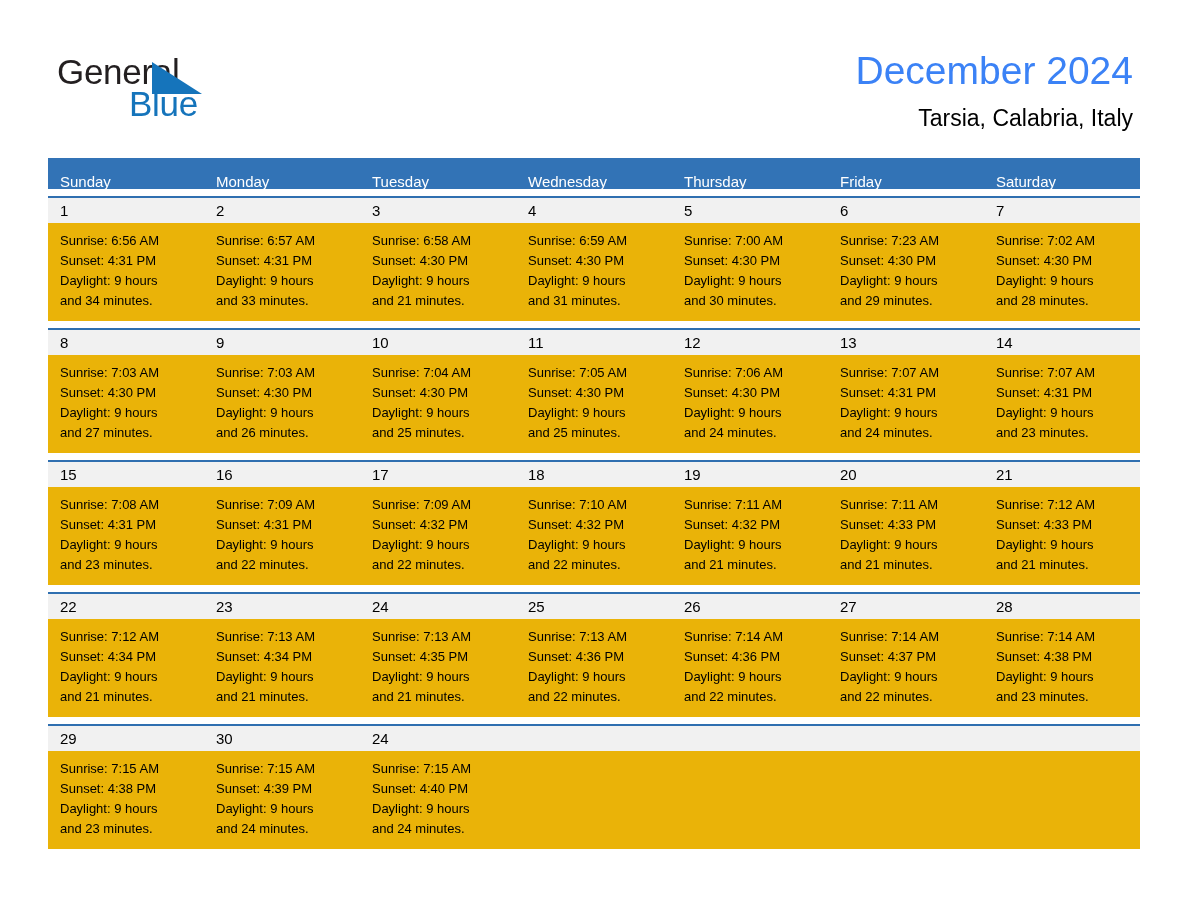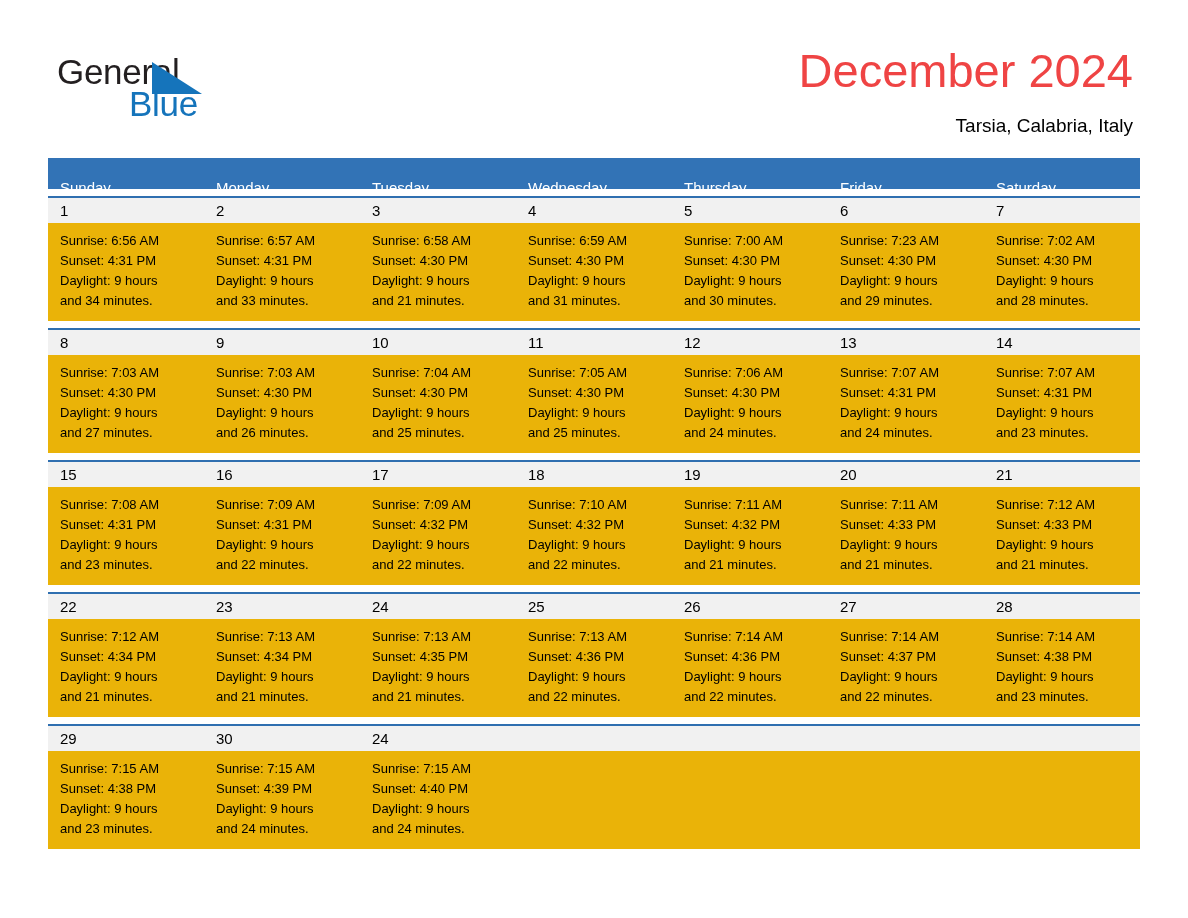--- a/index.html
+++ b/index.html
@@ -60,31 +60,31 @@
     left: 95px;
     top: 10px;
     width: 50px;
     height: 32px;
   }
 
   .title {
     position: absolute;
     right: 55px;
     top: 48px;
-    font-size: 47px;
+    font-size: 39px;
     line-height: 46px;
-    color: #ef4444;
+    color: #3b82f6;
     text-align: right;
     white-space: nowrap;
   }
   .subtitle {
     position: absolute;
     right: 55px;
-    top: 112px;
-    font-size: 19px;
+    top: 104px;
+    font-size: 23px;
     line-height: 28px;
     color: #000000;
     text-align: center;
     white-space: nowrap;
   }
 
   
   .calendar {
     position: absolute;
     left: 48px;
@@ -93,21 +93,21 @@
   }
   .dow-row {
     display: flex;
     width: 1092px;
     height: 31px;
     background: #3273b6;
   }
   .dow-cell {
     width: 156px;
     box-sizing: border-box;
-    padding: 14px 0 0 12px;
+    padding: 8px 0 0 12px;
     color: #ffffff;
     font-size: 15px;
     line-height: 31px;
     white-space: nowrap;
   }
 
   .week {
     width: 1092px;
     border-top: 2px solid #2f6fb0;
     margin-top: 7px;

